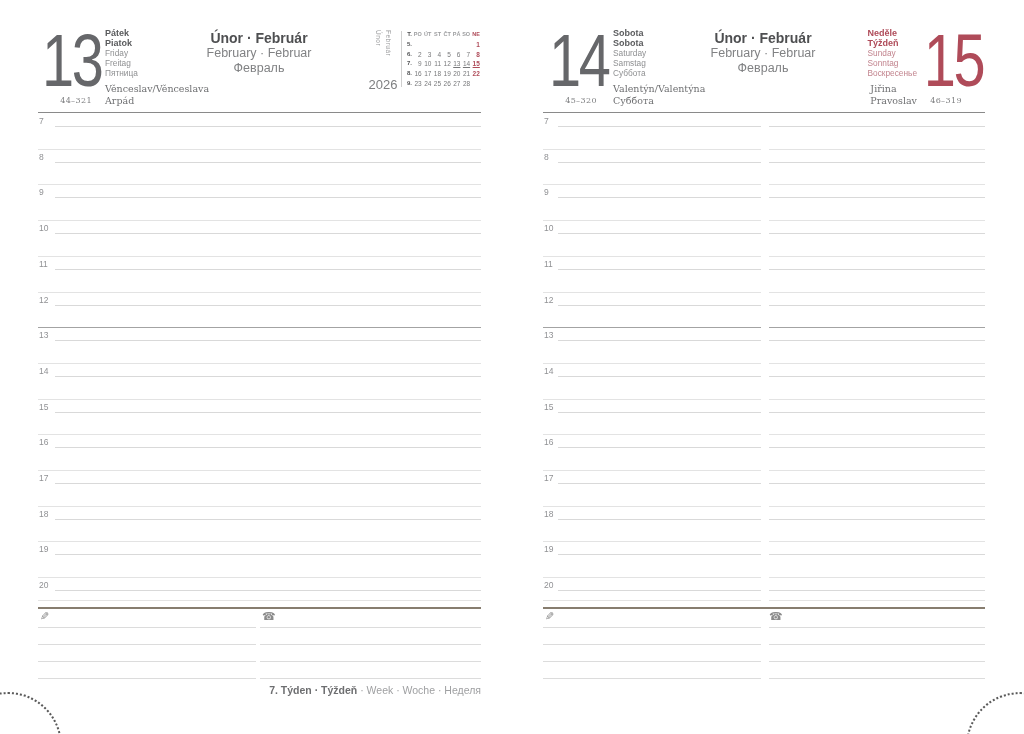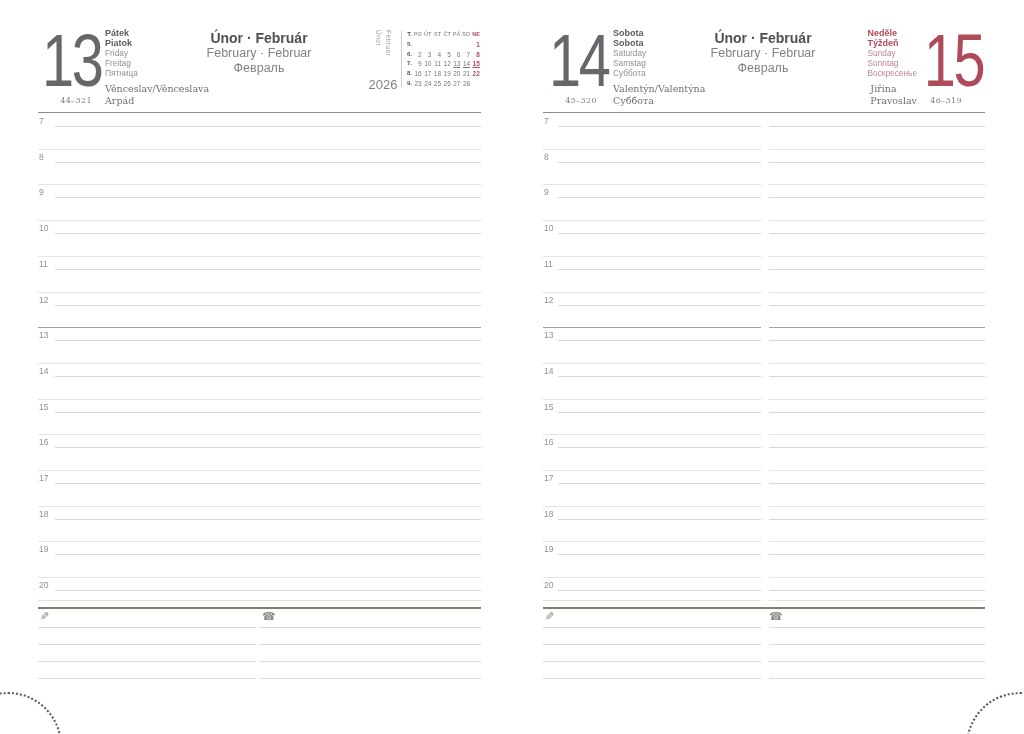--- a/index.html
+++ b/index.html
@@ -136,20 +136,23 @@
       </div>
 
     <div class="namedays" style="left:67px">
       <div>Věnceslav/Věnceslava</div>
       <div>Arpád</div>
     </div>
     <div class="doy" style="left:14px;width:40px;text-align:right">44–321</div>
 
     <div class="sep" style="top:112px;width:443px"></div>
 
+    <div class="footer">
+      <span class="fb">7. Týden · Týždeň</span><span> · Week · Woche · Неделя</span>
+    </div>
   <div class="hour-num" style="top: 116px;">7</div>
       <div class="line line-indent" style="top: 126px; left: 17px; width: 426px;"></div>
       <div class="line line-hour" style="top: 148.7px; left: 0px; width: 443px;"></div>
       <div class="hour-num" style="top: 151.7px;">8</div>
       <div class="line line-indent" style="top: 161.7px; left: 17px; width: 426px;"></div>
       <div class="line line-hour" style="top: 184.4px; left: 0px; width: 443px;"></div>
       <div class="hour-num" style="top: 187.4px;">9</div>
       <div class="line line-indent" style="top: 197.4px; left: 17px; width: 426px;"></div>
       <div class="line line-hour" style="top: 220.1px; left: 0px; width: 443px;"></div>
       <div class="hour-num" style="top: 223.1px;">10</div>

